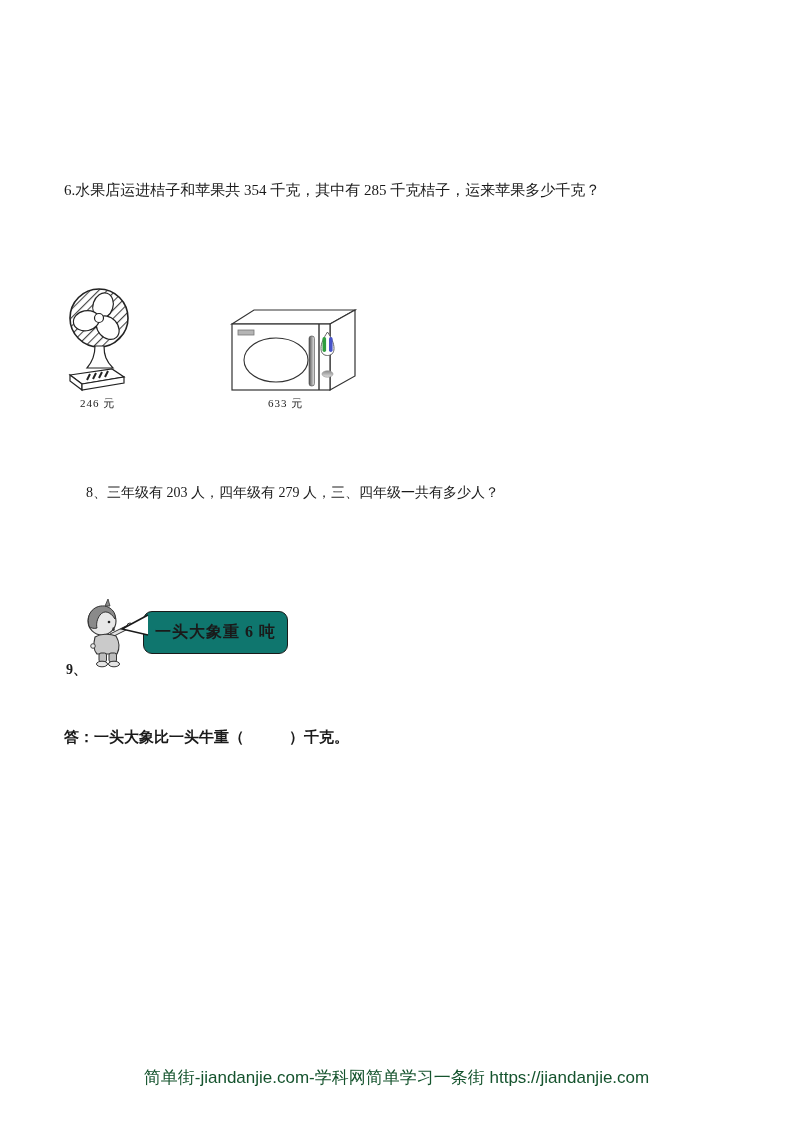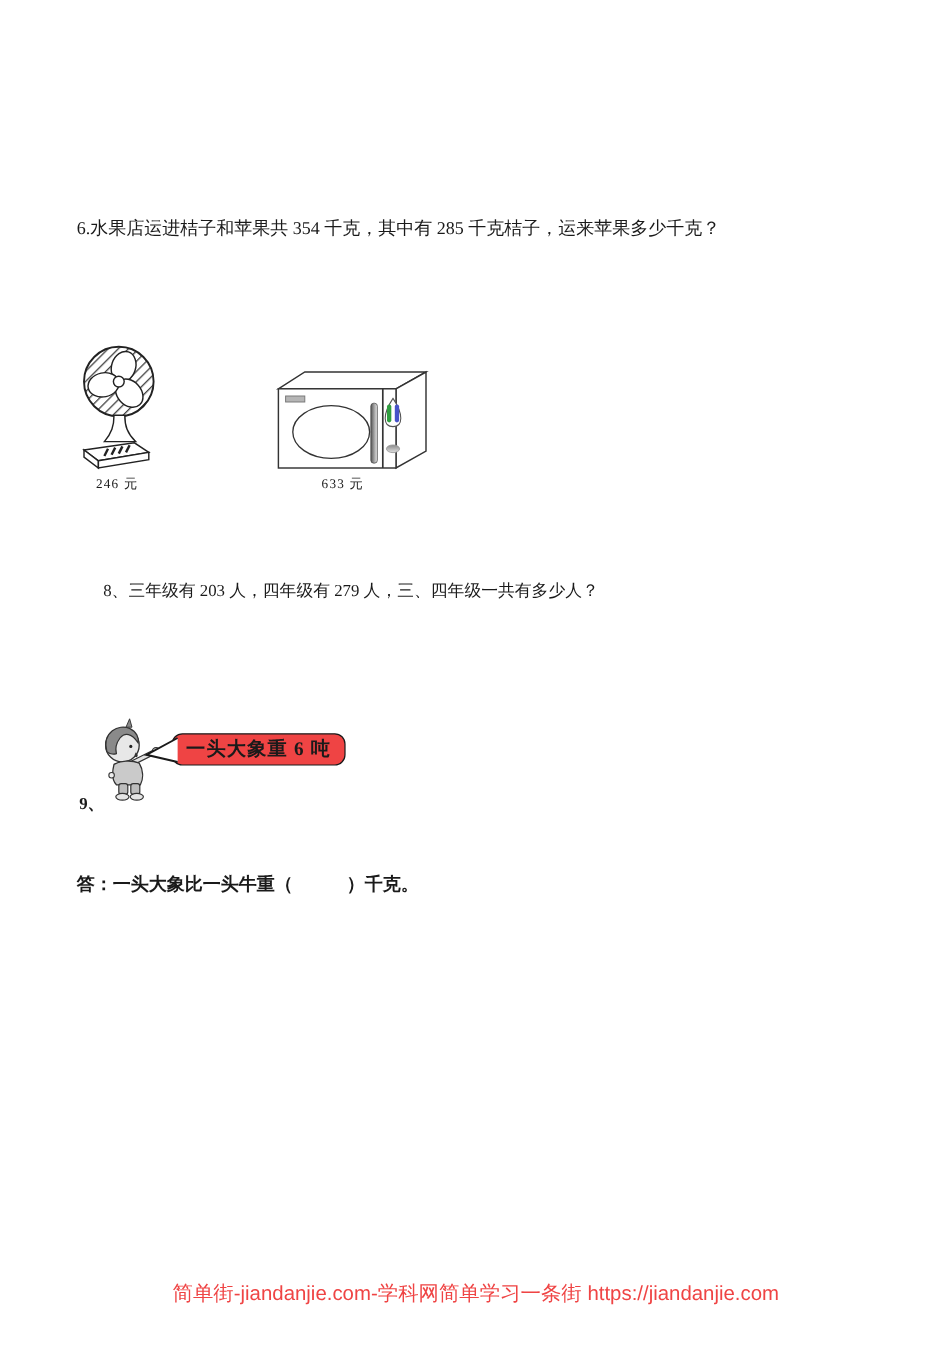--- a/index.html
+++ b/index.html
@@ -7,30 +7,30 @@
   .page {
     position:relative; width:793px; height:1122px; background:#ffffff;
     font-family:"Liberation Serif","DejaVu Serif",serif;
     color:#1a1a1a; overflow:hidden;
   }
   .line { position:absolute; white-space:nowrap; font-size:15px; }
   .q8 { font-size:14px; }
   .bold { font-weight:bold; }
   .price { font-size:11px; letter-spacing:1px;margin-left:14px; }
   .bubble {
-    position:absolute; left:143px; top:611px; width:145px; height:27px;
-    border:1.5px solid #1a1a1a; border-radius:9px; background:#ef4444;
+    position:absolute; left:143px; top:611px; width:145px; height:43px;
+    border:1.5px solid #1a1a1a; border-radius:9px; background:#0f766e;
     display:flex; align-items:center; justify-content:center;
     font-size:16px; font-weight:bold; letter-spacing:1px; white-space:nowrap;font-family:Liberation Serif, serif;
   }
   .bubble-tail { position:absolute; left:119px; top:612px; z-index:2; }
   .footer {
     position:absolute; left:0; top:1066px; width:793px; text-align:center;
     font-family:"Liberation Sans","DejaVu Sans",sans-serif;
-    font-size:17px; color:#ef4444; white-space:nowrap;
+    font-size:17px; color:#14532d; white-space:nowrap;
   }
   svg { display:block; }
   .illus { position:absolute; }
 </style>
 </head>
 <body>
 
 <div class="page">
 
 

